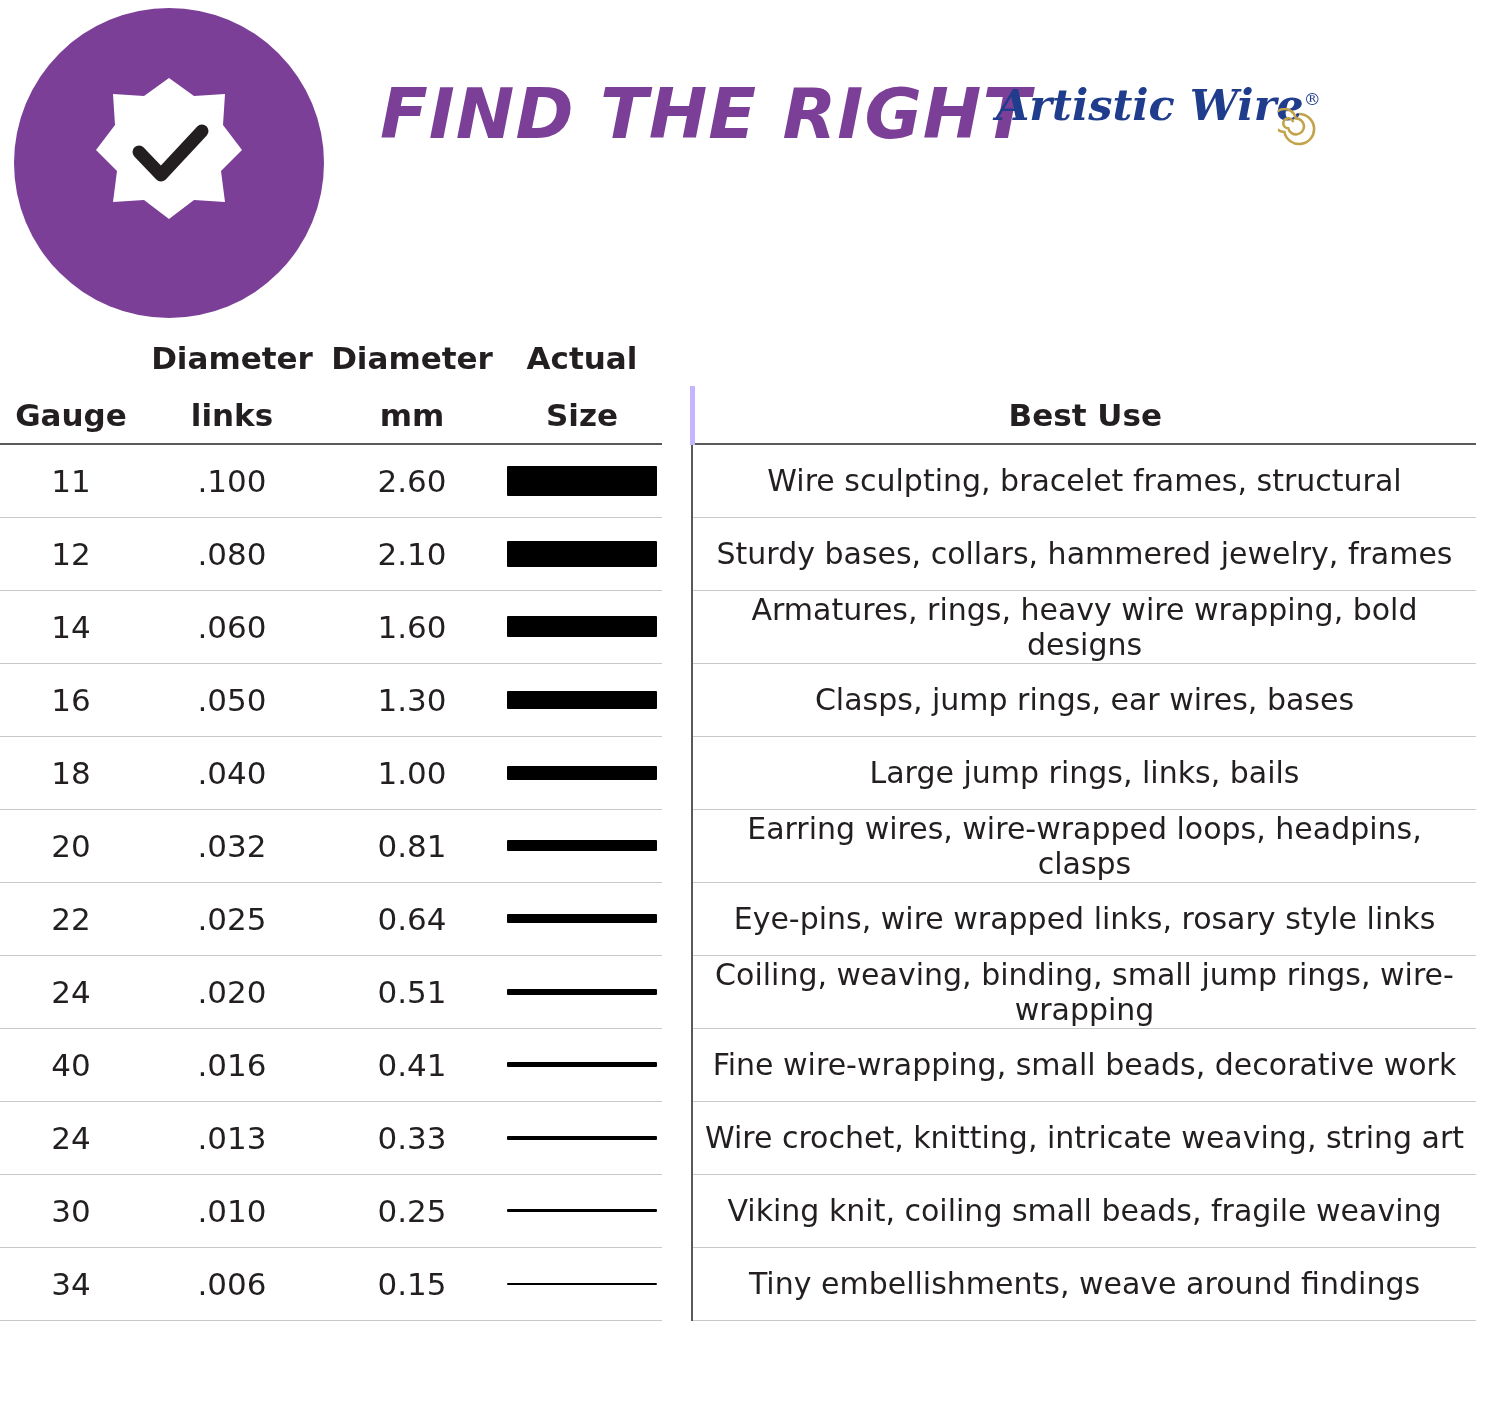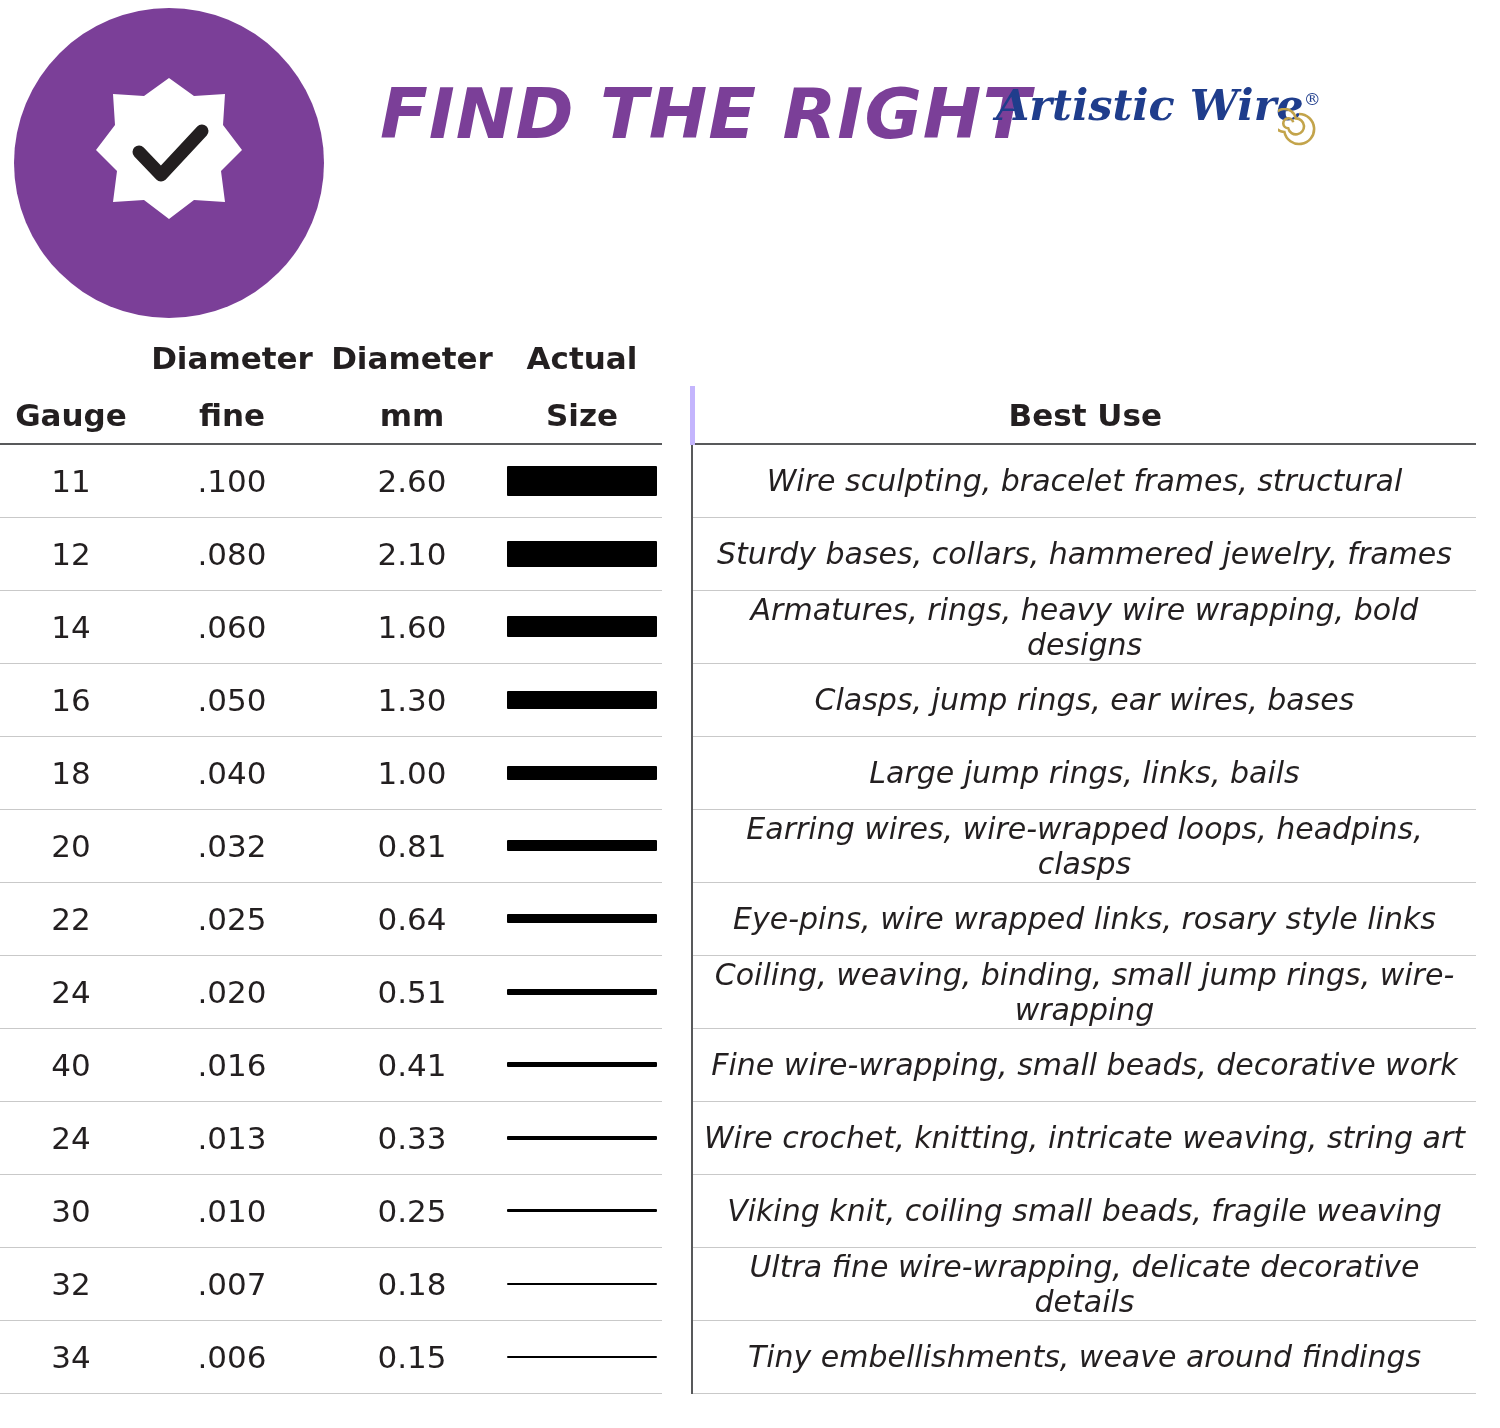--- a/index.html
+++ b/index.html
@@ -142,21 +142,20 @@
     text-align: center;
   }
   tbody td.bestuse {
     text-align: center;
     font-size: 30px;
     padding: 0 10px;
   }
   tbody td.sep {
     border-left: 2px solid #58595b;
     border-bottom: 1.5px solid #c9c9c9;
-    font-style: italic;
   }
   thead th.sep-head {
     border-left: 5px solid #c4b5fd;
   }
   .swatch-cell { padding: 0; }
   .swatch {
     background: #000000;
     margin: 0 auto;
     width: 150px;
     border-radius: 1px;
@@ -209,21 +208,21 @@
       <tr class="hdr-top">
         <th></th>
         <th>Diameter</th>
         <th>Diameter</th>
         <th>Actual</th>
         <th></th>
         <th></th>
       </tr>
       <tr class="hdr-bot">
         <th>Gauge</th>
-        <th>fine</th>
+        <th>links</th>
         <th>mm</th>
         <th>Size</th>
         <th style="border-bottom:none;"></th>
         <th class="sep-head">Best Use</th>
       </tr>
     </thead>
     <tbody id="table-body">
         <tr>
           <td>11</td>
           <td>.100</td>
@@ -328,30 +327,20 @@
           <td>30</td>
           <td>.010</td>
           <td>0.25</td>
           <td class="swatch-cell">
             <div class="swatch" style="height: 3px;"></div>
           </td>
           <td style="border-bottom: none;"></td>
           <td class="bestuse sep">Viking knit, coiling small beads, fragile weaving</td>
         </tr>
         <tr>
-          <td>32</td>
-          <td>.007</td>
-          <td>0.18</td>
-          <td class="swatch-cell">
-            <div class="swatch" style="height: 2px;"></div>
-          </td>
-          <td style="border-bottom: none;"></td>
-          <td class="bestuse sep">Ultra fine wire-wrapping, delicate decorative details</td>
-        </tr>
-        <tr>
           <td>34</td>
           <td>.006</td>
           <td>0.15</td>
           <td class="swatch-cell">
             <div class="swatch" style="height: 2px;"></div>
           </td>
           <td style="border-bottom: none;"></td>
           <td class="bestuse sep">Tiny embellishments, weave around findings</td>
         </tr>
       </tbody>

